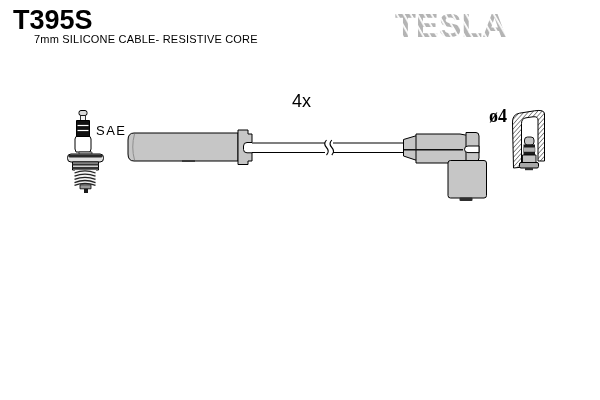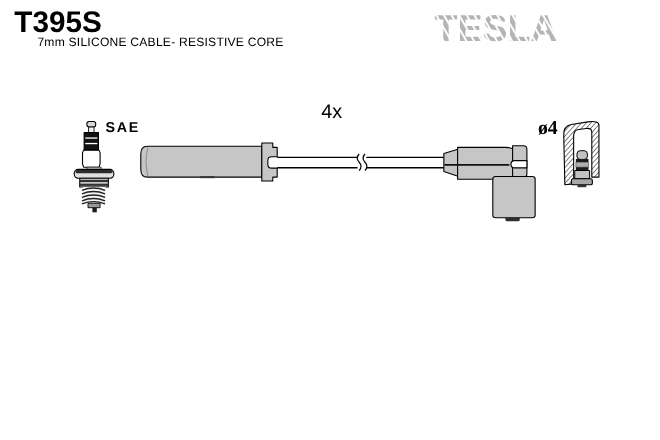--- a/index.html
+++ b/index.html
@@ -3,21 +3,21 @@
 <meta charset="utf-8">
 <style>
   html,body{margin:0;padding:0;background:#fff;}
   #canvas{
     position:relative;width:600px;height:400px;background:#ffffff;
     font-family:"Liberation Sans",sans-serif;color:#000;overflow:hidden;padding-left:30px;
   }
   .abs{position:absolute;white-space:nowrap;}
   .product-code{left:13px;top:5px;font-size:27px;font-weight:bold;letter-spacing:0px;}
   .product-desc{left:14px;top:33px;font-size:11px;letter-spacing:0.2px;margin-left:20px;}
-  .sae-label{left:96px;top:108px;font-size:13px;font-weight:bold;letter-spacing:1.5px;}
+  .sae-label{left:96px;top:123px;font-size:13px;font-weight:normal;letter-spacing:1.5px;}
   .qty-label{left:292px;top:91px;font-size:18px;}
   .dia-label{left:489px;top:106px;font-size:18px;font-weight:bold;font-family:"Liberation Serif",serif;}
   svg{display:block;}
   .drawing{position:absolute;left:0;top:0;}
   .brand-svg{position:absolute;left:392px;top:4px;}
 </style>
 </head>
 <body>
 
 <div id="canvas">

